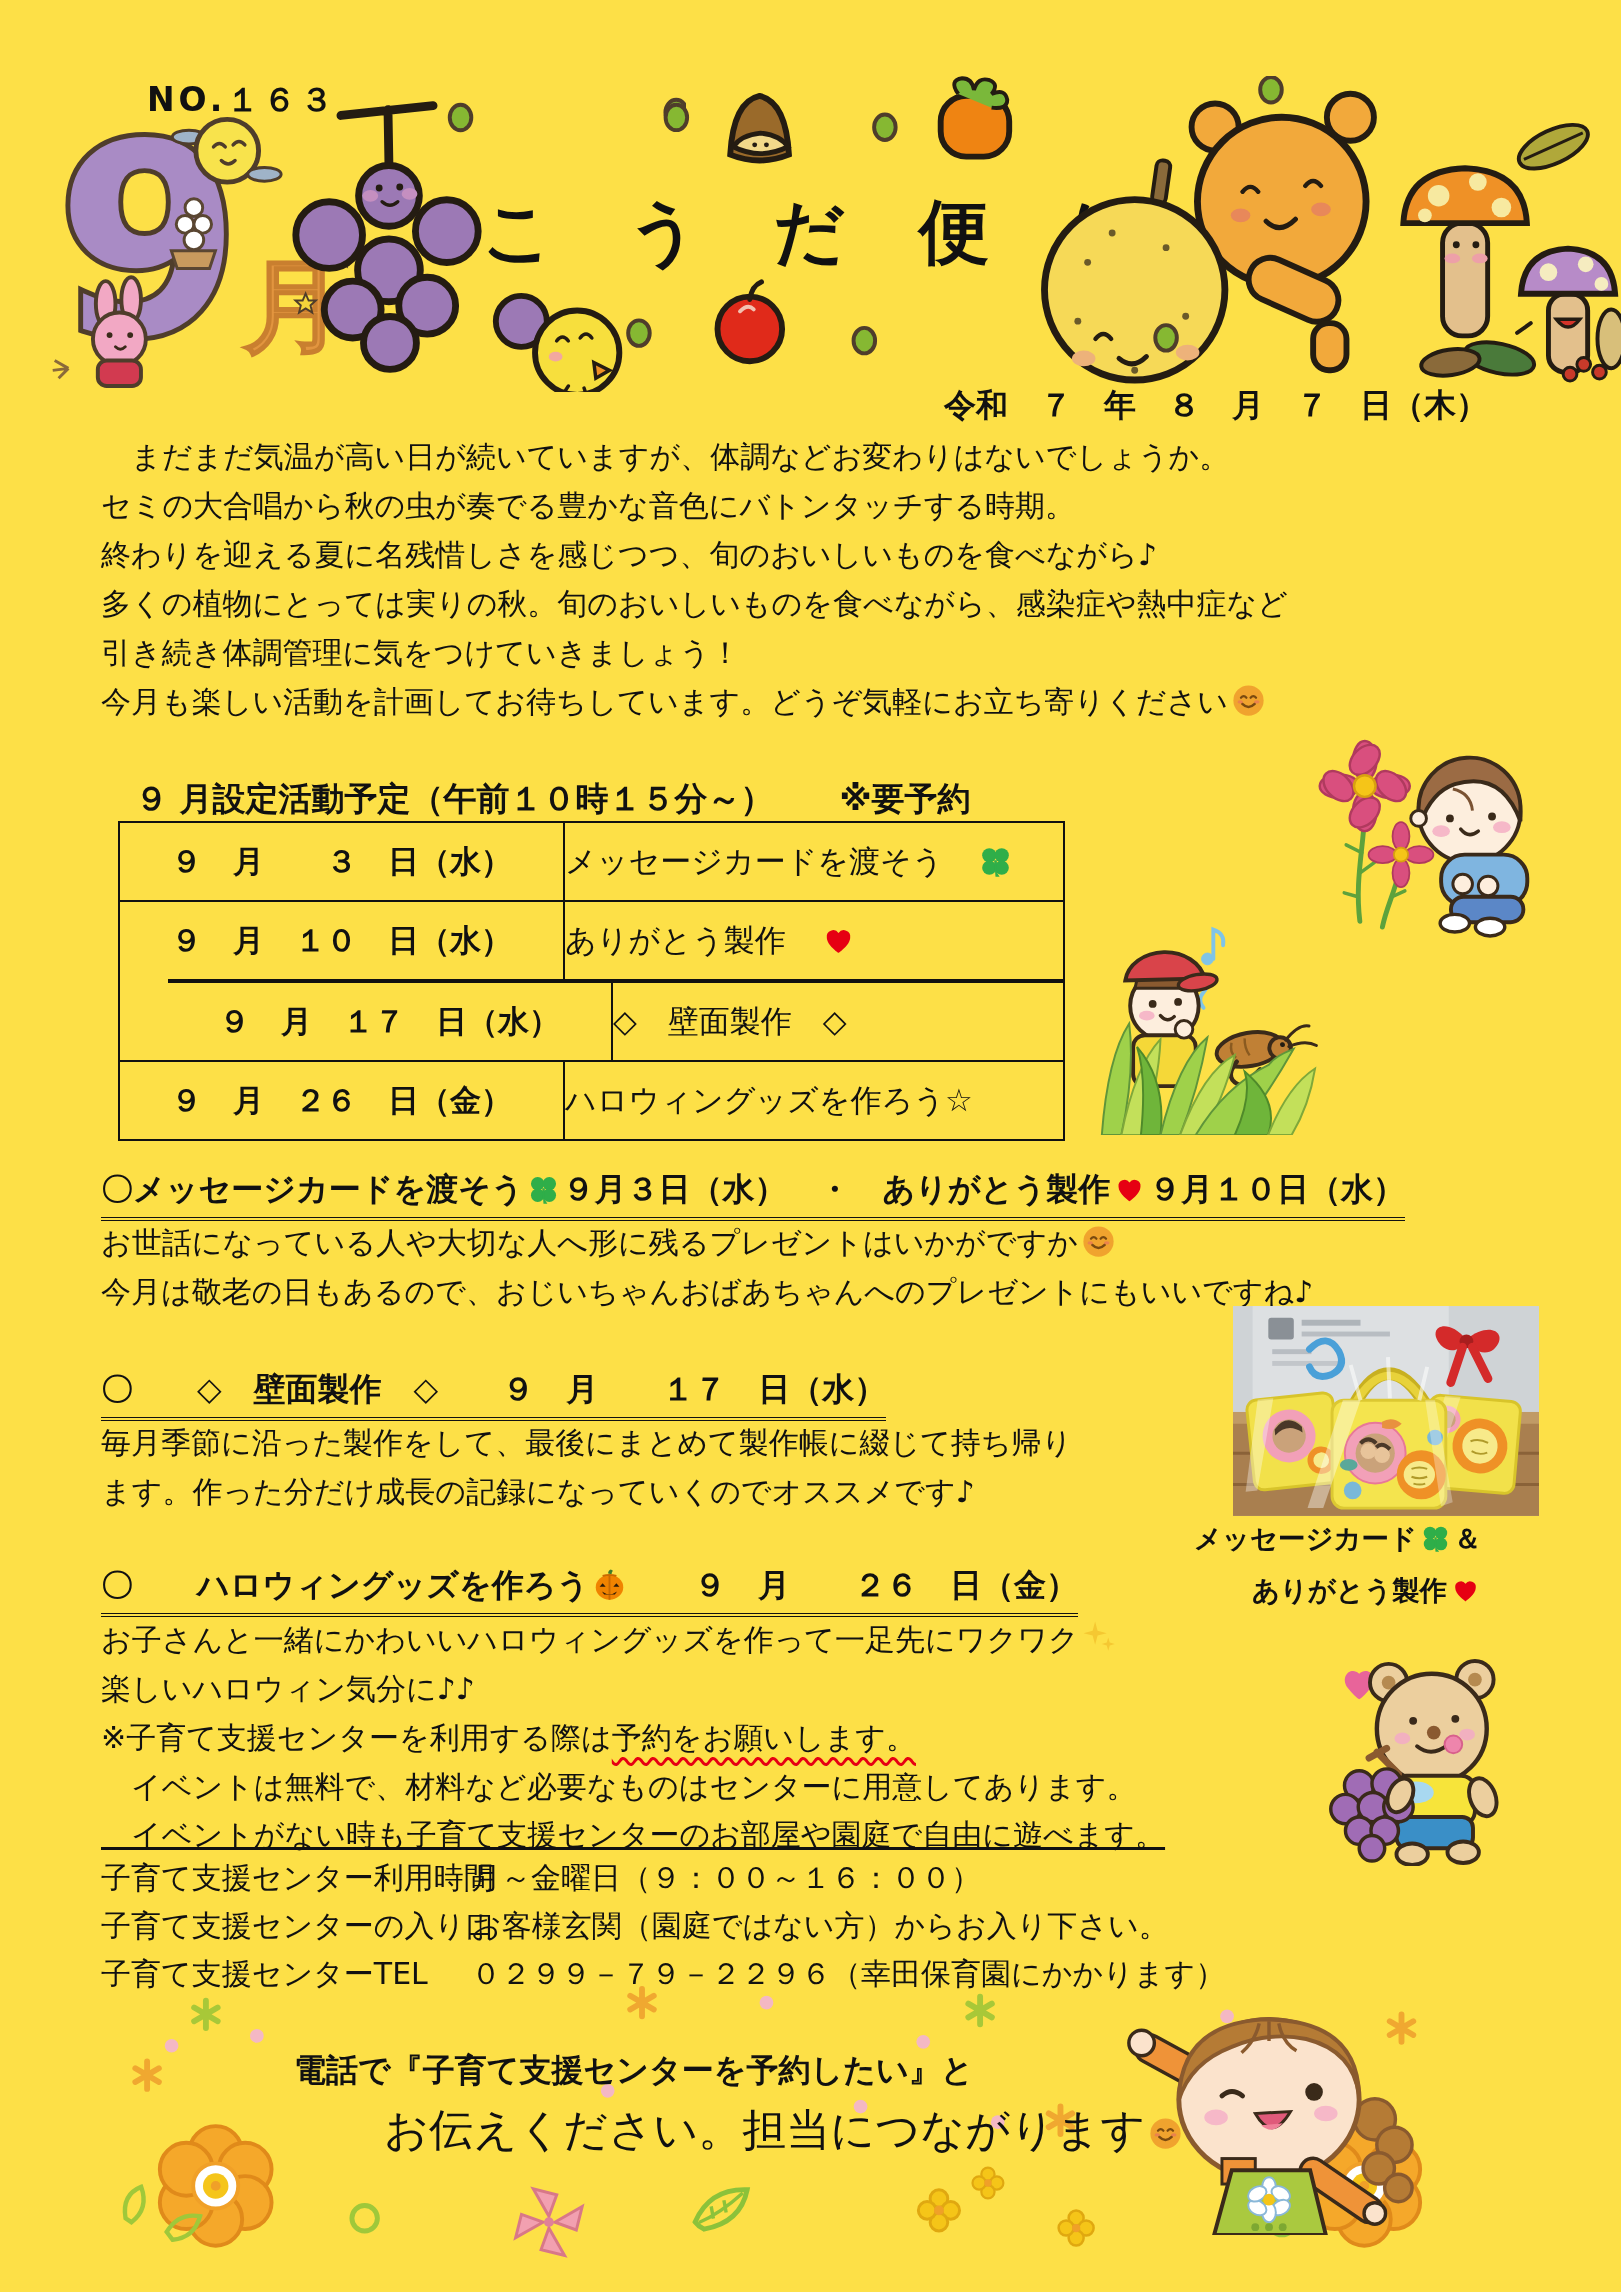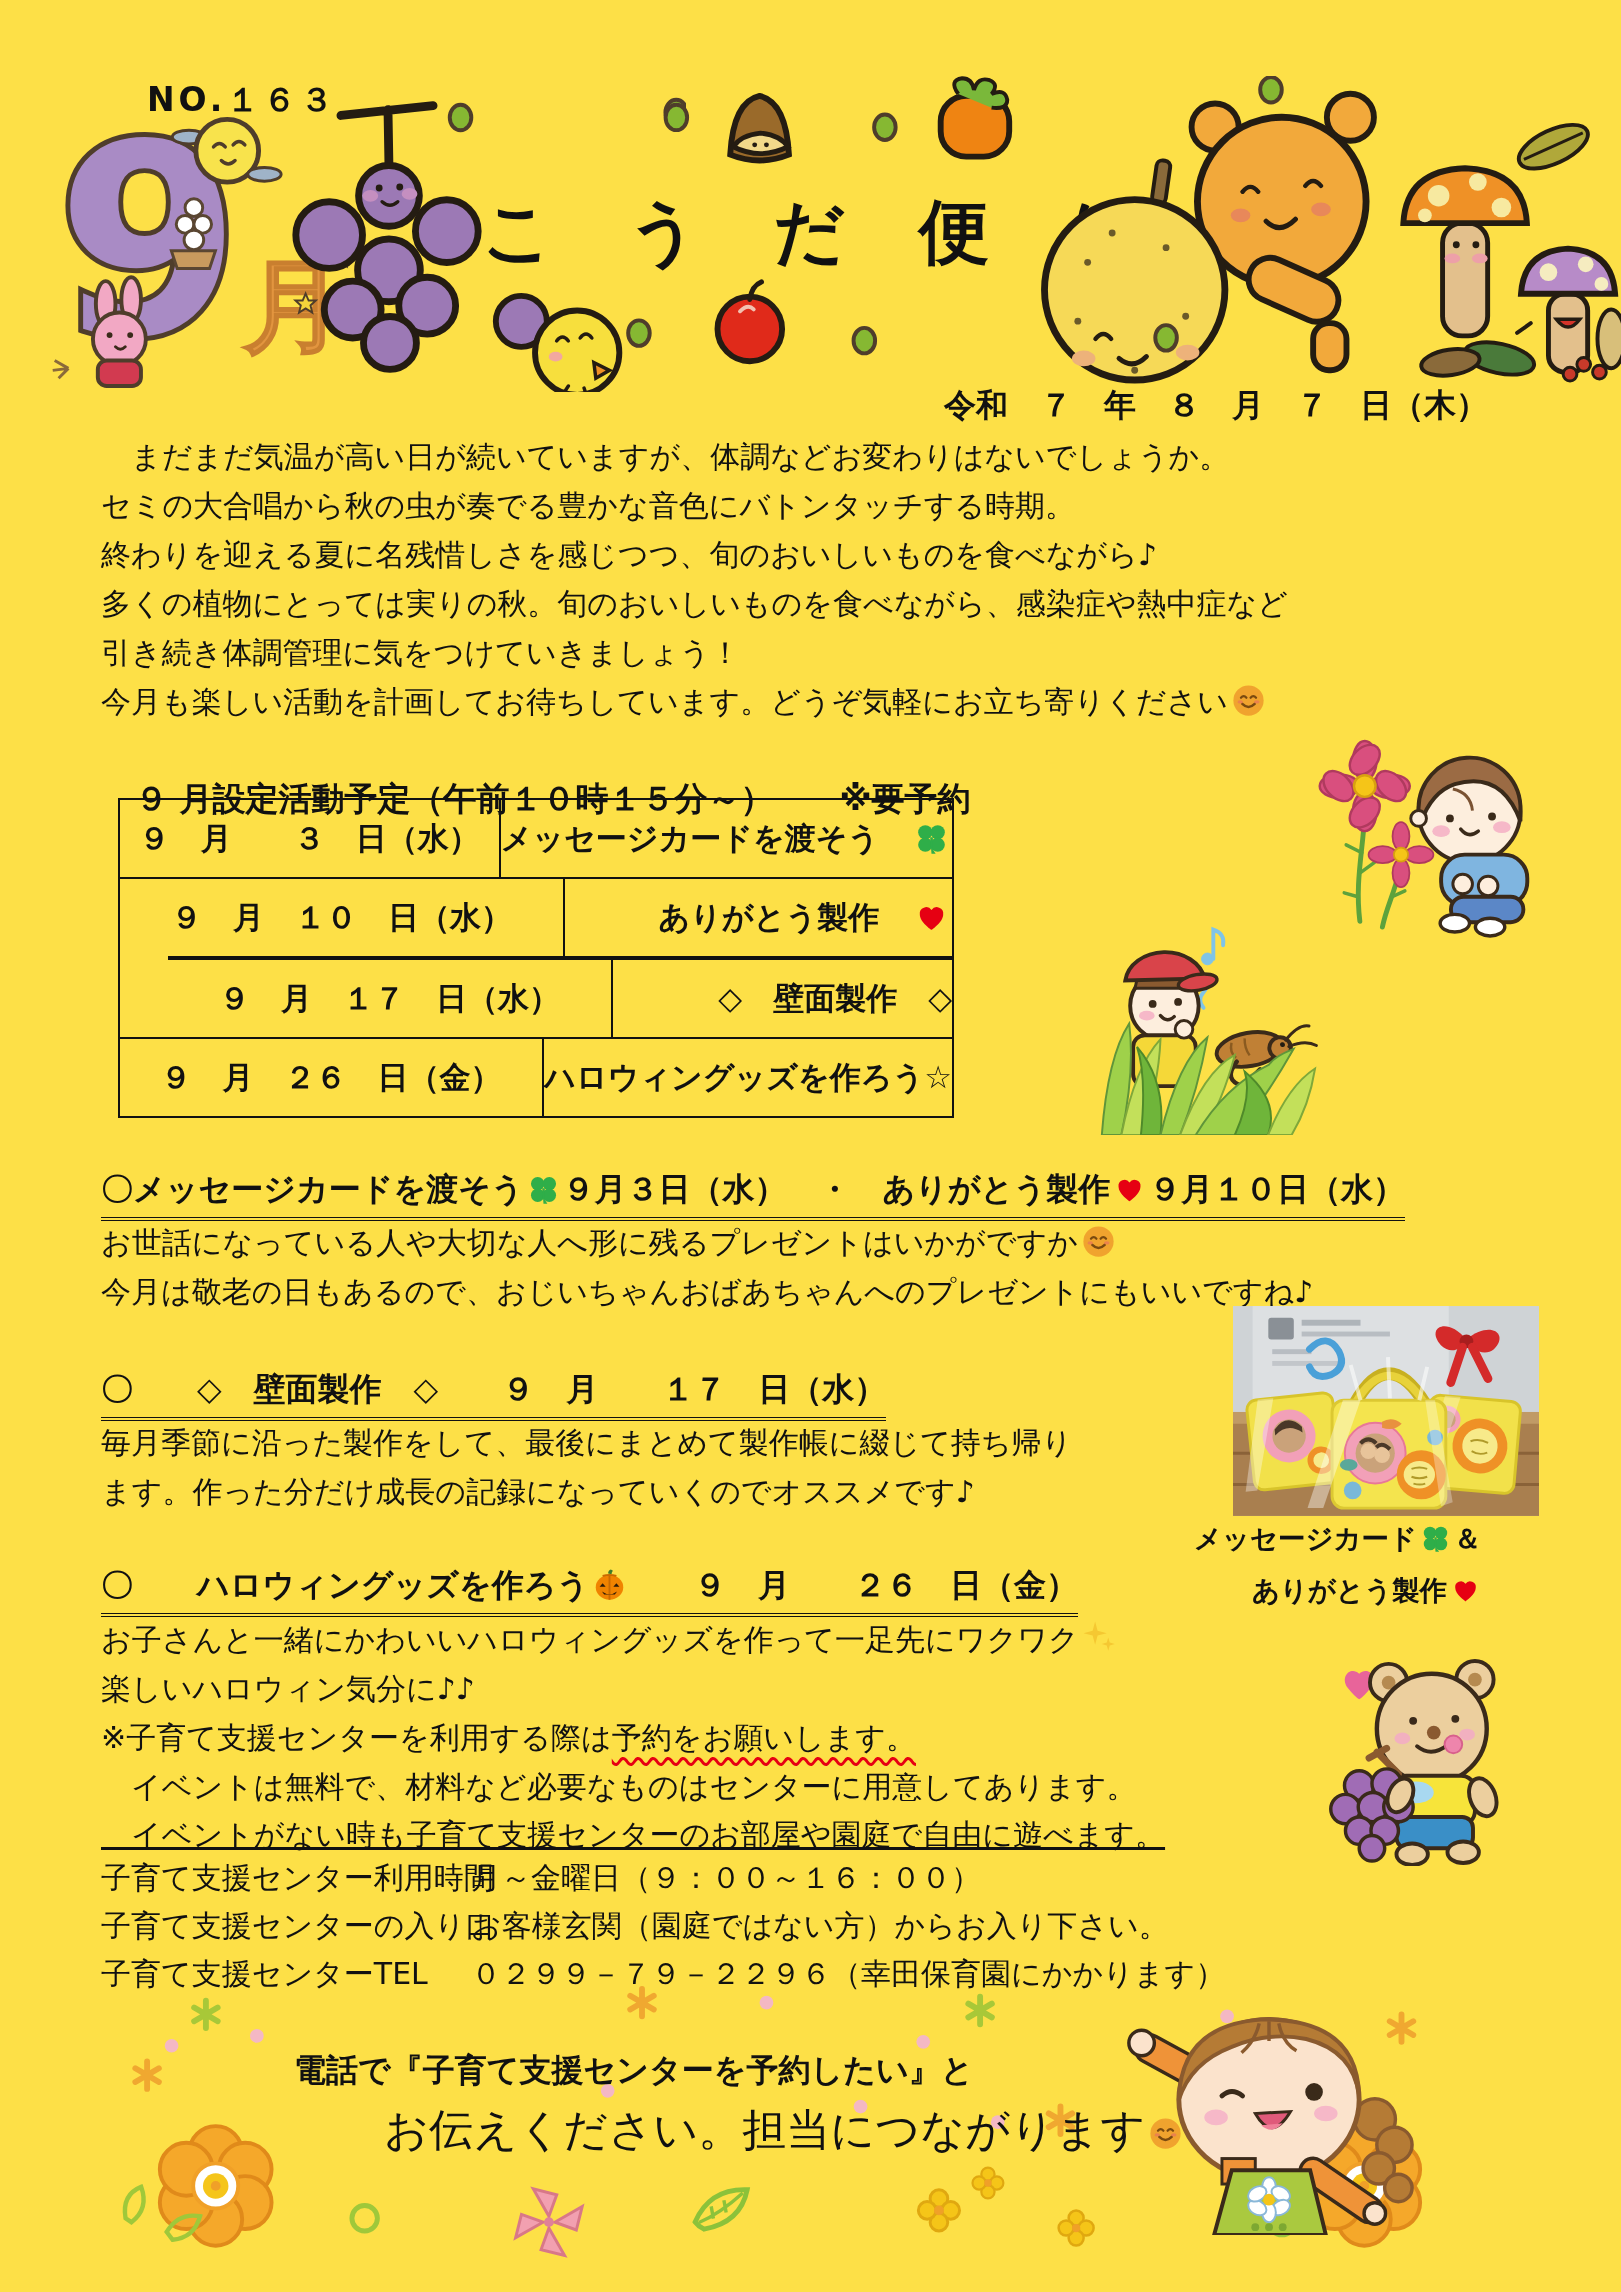--- a/index.html
+++ b/index.html
@@ -6,27 +6,27 @@
   .page{position:relative;width:1621px;height:2293px;background:#fde047;overflow:hidden;
         font-family:"DejaVu Sans","Liberation Sans",sans-serif;color:#111;}
   .abs{position:absolute;}
   .body-text{font-size:30px;font-weight:500;line-height:49px;white-space:nowrap;}
   .heading{font-size:32px;font-weight:700;white-space:nowrap;}
   .dbl{display:inline-block;border-bottom:4.9px double #111;padding-bottom:4.9px;}
   .wavy{text-decoration:underline wavy #e60012 2.5px;text-underline-offset:8.8px;}
   .ico{display:inline-block;vertical-align:-4.9px;margin:0 3.9px;}
   .ico svg{display:block;}
   
-  .sched{position:absolute;left:118px;top:798px;width:836px;border:2.9px solid #111;box-sizing:border-box;}
+  .sched{position:absolute;left:118px;top:821px;width:947px;border:2.9px solid #111;box-sizing:border-box;}
   .srow{display:flex;height:77px;}
   .srow + .srow{border-top:2px solid #111;}
   .srow.thick{border-top:4.9px solid #111;margin-left:48px;}
   .scell-date{width:443px;border-right:2px solid #111;display:flex;align-items:center;justify-content:center;
               font-size:31px;font-weight:600;white-space:nowrap;}
-  .scell-act{flex:1;display:flex;align-items:center;justify-content:flex-end;font-size:31px;font-weight:700;white-space:nowrap;gap:32px;}
+  .scell-act{flex:1;display:flex;align-items:center;justify-content:flex-start;font-size:31px;font-weight:400;white-space:nowrap;gap:32px;}
   .info-row{display:flex;font-size:30px;font-weight:500;white-space:nowrap;}
   .info-label{width:370px;}
   .title-big{font-size:70px;font-weight:700;white-space:nowrap;letter-spacing:2px;}
   .cap{font-size:27.4px;font-weight:600;white-space:nowrap;}
 </style>
 </head>
 <body>
 
 <div class="page">
 

